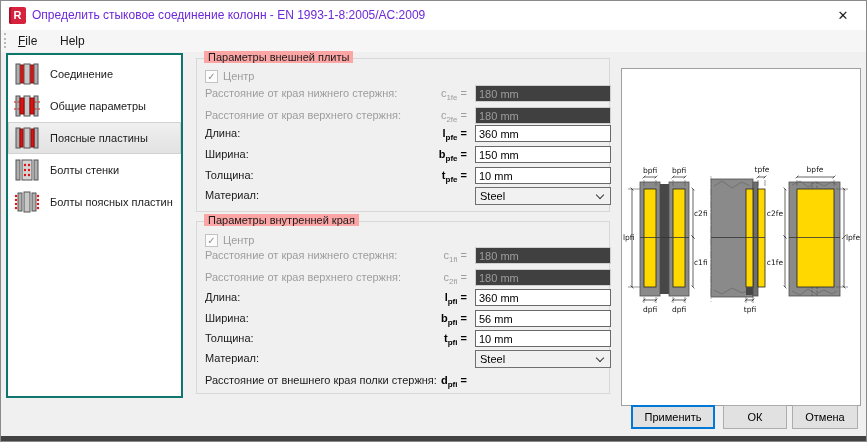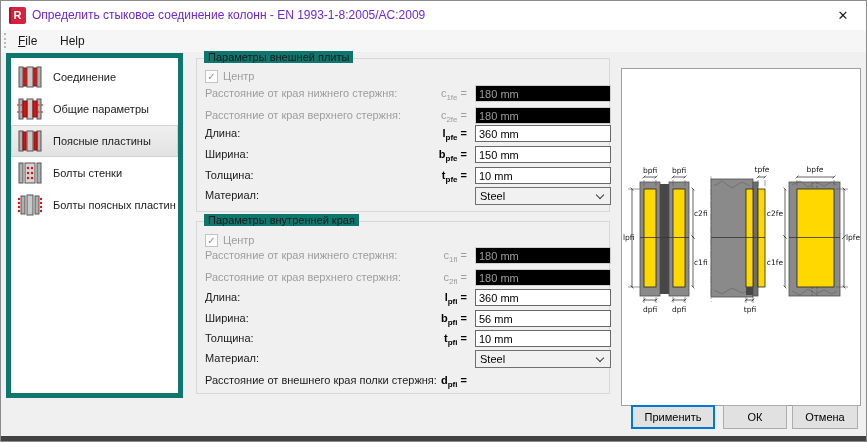--- a/index.html
+++ b/index.html
@@ -19,44 +19,44 @@
     line-height:27px; font-size:13px; color:#1a1a1a; background:transparent; border:0; padding:0; cursor:default; }
   
   .menubar { position:absolute; left:0; right:0; top:29px; height:22px; background:#f6f6f6; }
   .menu-grip { position:absolute; left:3px; top:3px; height:15px; width:0; border-left:2px dotted #b9b9b9; }
   .menu-item { position:absolute; top:0; height:22px; line-height:22px; font-size:12px; color:#1a1a1a; padding:0 7px; background:transparent; border:0; }
   #menu-file { left:10px; }
   #menu-help { left:52px; }
   .accel { text-decoration:underline; }
   
   .sidebar { position:absolute; left:5px; top:52px; width:177px; height:345px; background:#fff;
-    border:5px solid #0f766e; padding-top:3px; }
+    border:2px solid #0f766e; padding-top:3px; }
   .sb-item { position:relative; height:32px; display:flex; align-items:center; padding-left:5px; }
   .sb-item.selected { background:linear-gradient(#f0f0f0,#e2e2e2); outline:1px solid #d2d2d2; outline-offset:-1px; }
   .sb-icon { width:28px; height:24px; margin-right:9px; flex:0 0 auto; }
   .sb-label { font-size:11px; color:#1a1a1a; white-space:nowrap; }
   
   .group { position:absolute; left:195px; width:414px; border:1px solid #d8d8d8; }
   #group-outer { top:57px;  height:154px; }
   #group-inner { top:220px; height:173px; }
-  .group-title { position:absolute; top:-8px; left:7px; background:#0f766e; padding:0 4px; font-size:11px; color:#1a1a1a; white-space:nowrap; }
+  .group-title { position:absolute; top:-8px; left:7px; background:#fca5a5; padding:0 4px; font-size:11px; color:#1a1a1a; white-space:nowrap; }
   .chk-row { position:absolute; left:8px; display:flex; align-items:center; height:14px; }
   .chk-box { width:13px; height:13px; background:#fcfcfc; border:1px solid #c3c3c3; margin-right:5px;
     font-size:10px; line-height:11px; color:#8f8f8f; text-align:center; }
   .chk-label { font-size:11px; color:#9d9d9d; }
   .frow { position:absolute; left:8px; right:6px; height:17px; }
   .flabel { position:absolute; left:0; top:0; line-height:17px; font-size:11px; color:#1a1a1a; white-space:nowrap; }
   .frow.dis .flabel { color:#9d9d9d; }
   .fsym { position:absolute; left:200px; width:62px; top:0; text-align:right; line-height:17px;
     font-size:11px; color:#000; font-weight:bold; white-space:nowrap; }
   .fsym sub { font-size:8px; }
   .frow.dis .fsym { color:#9d9d9d; font-weight:normal; }
   .finput { position:absolute; left:270px; top:0; width:136px; height:17px; border:1px solid #686868;
     background:#fff; font-size:11px; font-family:inherit; padding:0 3px; color:#000; }
-  .frow.dis .finput { border-color:#cfcfcf; background:#000000; color:#9d9d9d; }
+  .frow.dis .finput { border-color:#cfcfcf; background:#404040; color:#9d9d9d; }
   .fcombo { position:absolute; left:270px; top:0; width:136px; height:18px; border:1px solid #707070;
     background:#f1f1f1; font-size:11px; line-height:16px; padding:0 4px; color:#000; }
   .chev { position:absolute; right:7px; top:4px; width:6px; height:6px;
     border-right:1.3px solid #3a3a3a; border-bottom:1.3px solid #3a3a3a; transform:rotate(45deg); }
   
   .preview { position:absolute; left:620px; top:55px; width:240px; height:338px; background:#fff; border:1px solid #a0a0a0;margin-top:12px; }
   svg.diagram { display:block; width:238px; height:336px; }
   .col   { fill:#8a8a8a; stroke:#4f4f4f; stroke-width:0.8; }
   .plate { fill:#ffd800; stroke:#222;    stroke-width:0.8; }
   .thin  { stroke:#333; stroke-width:0.8; }

